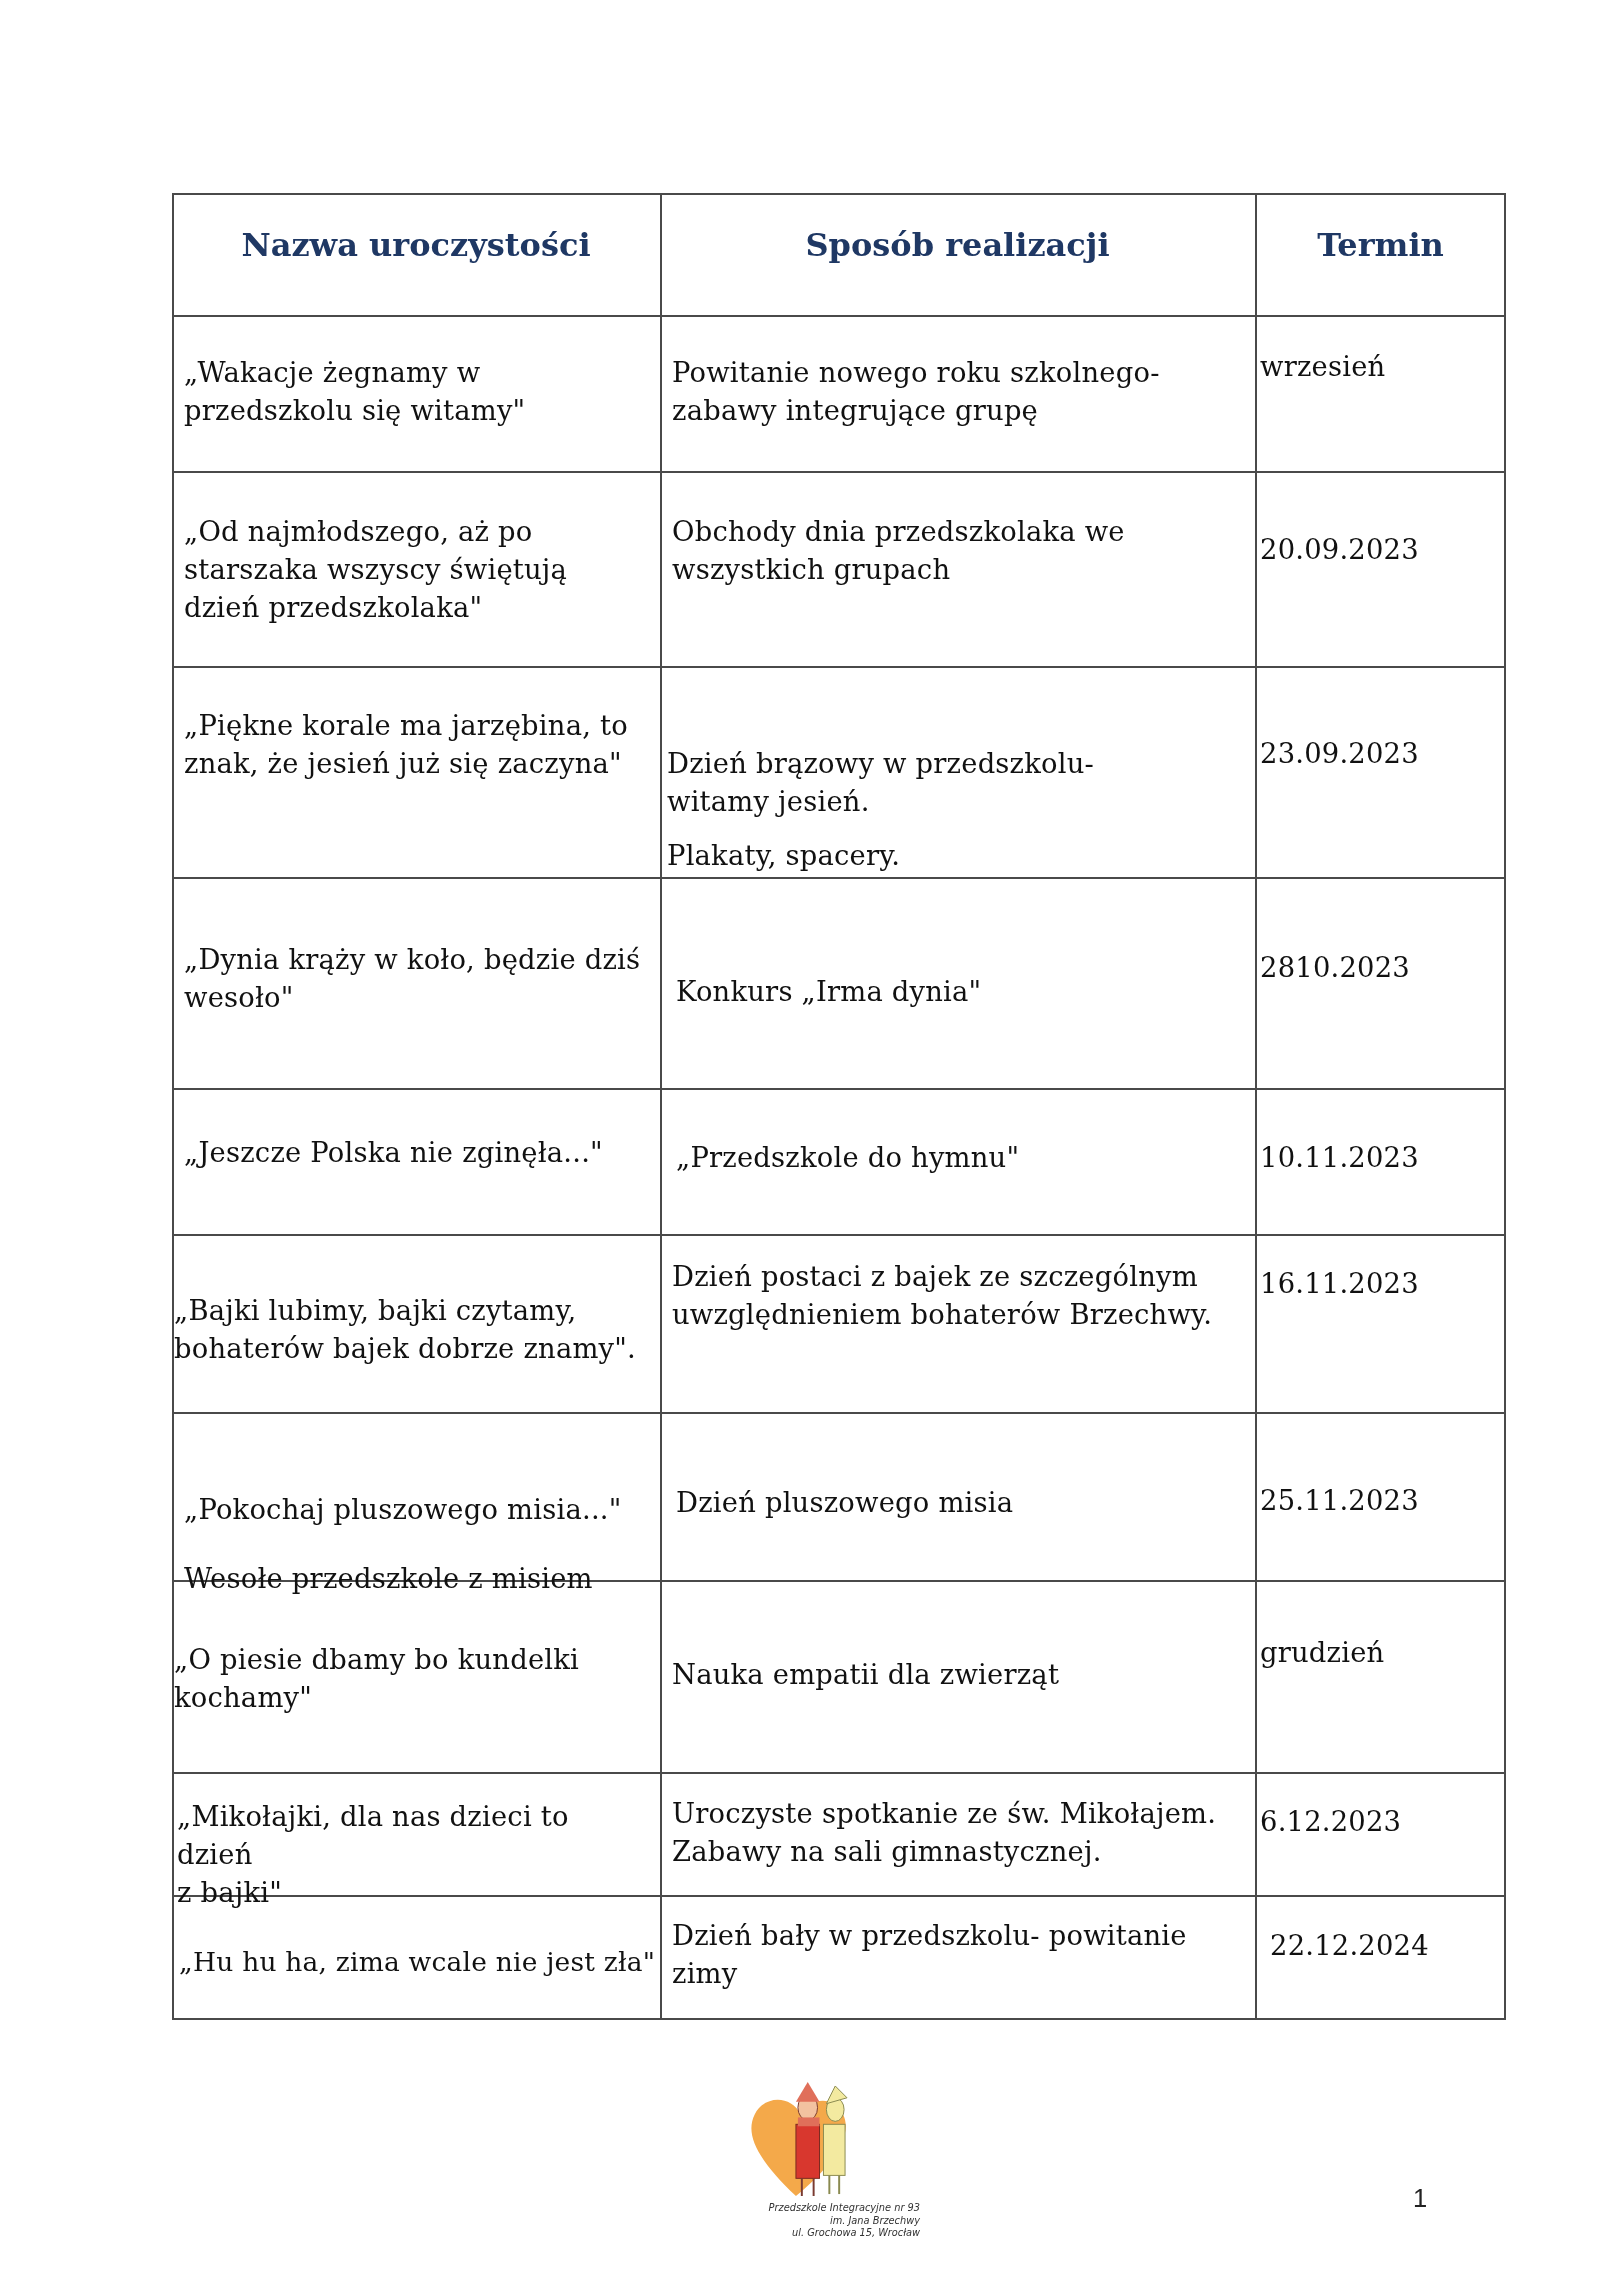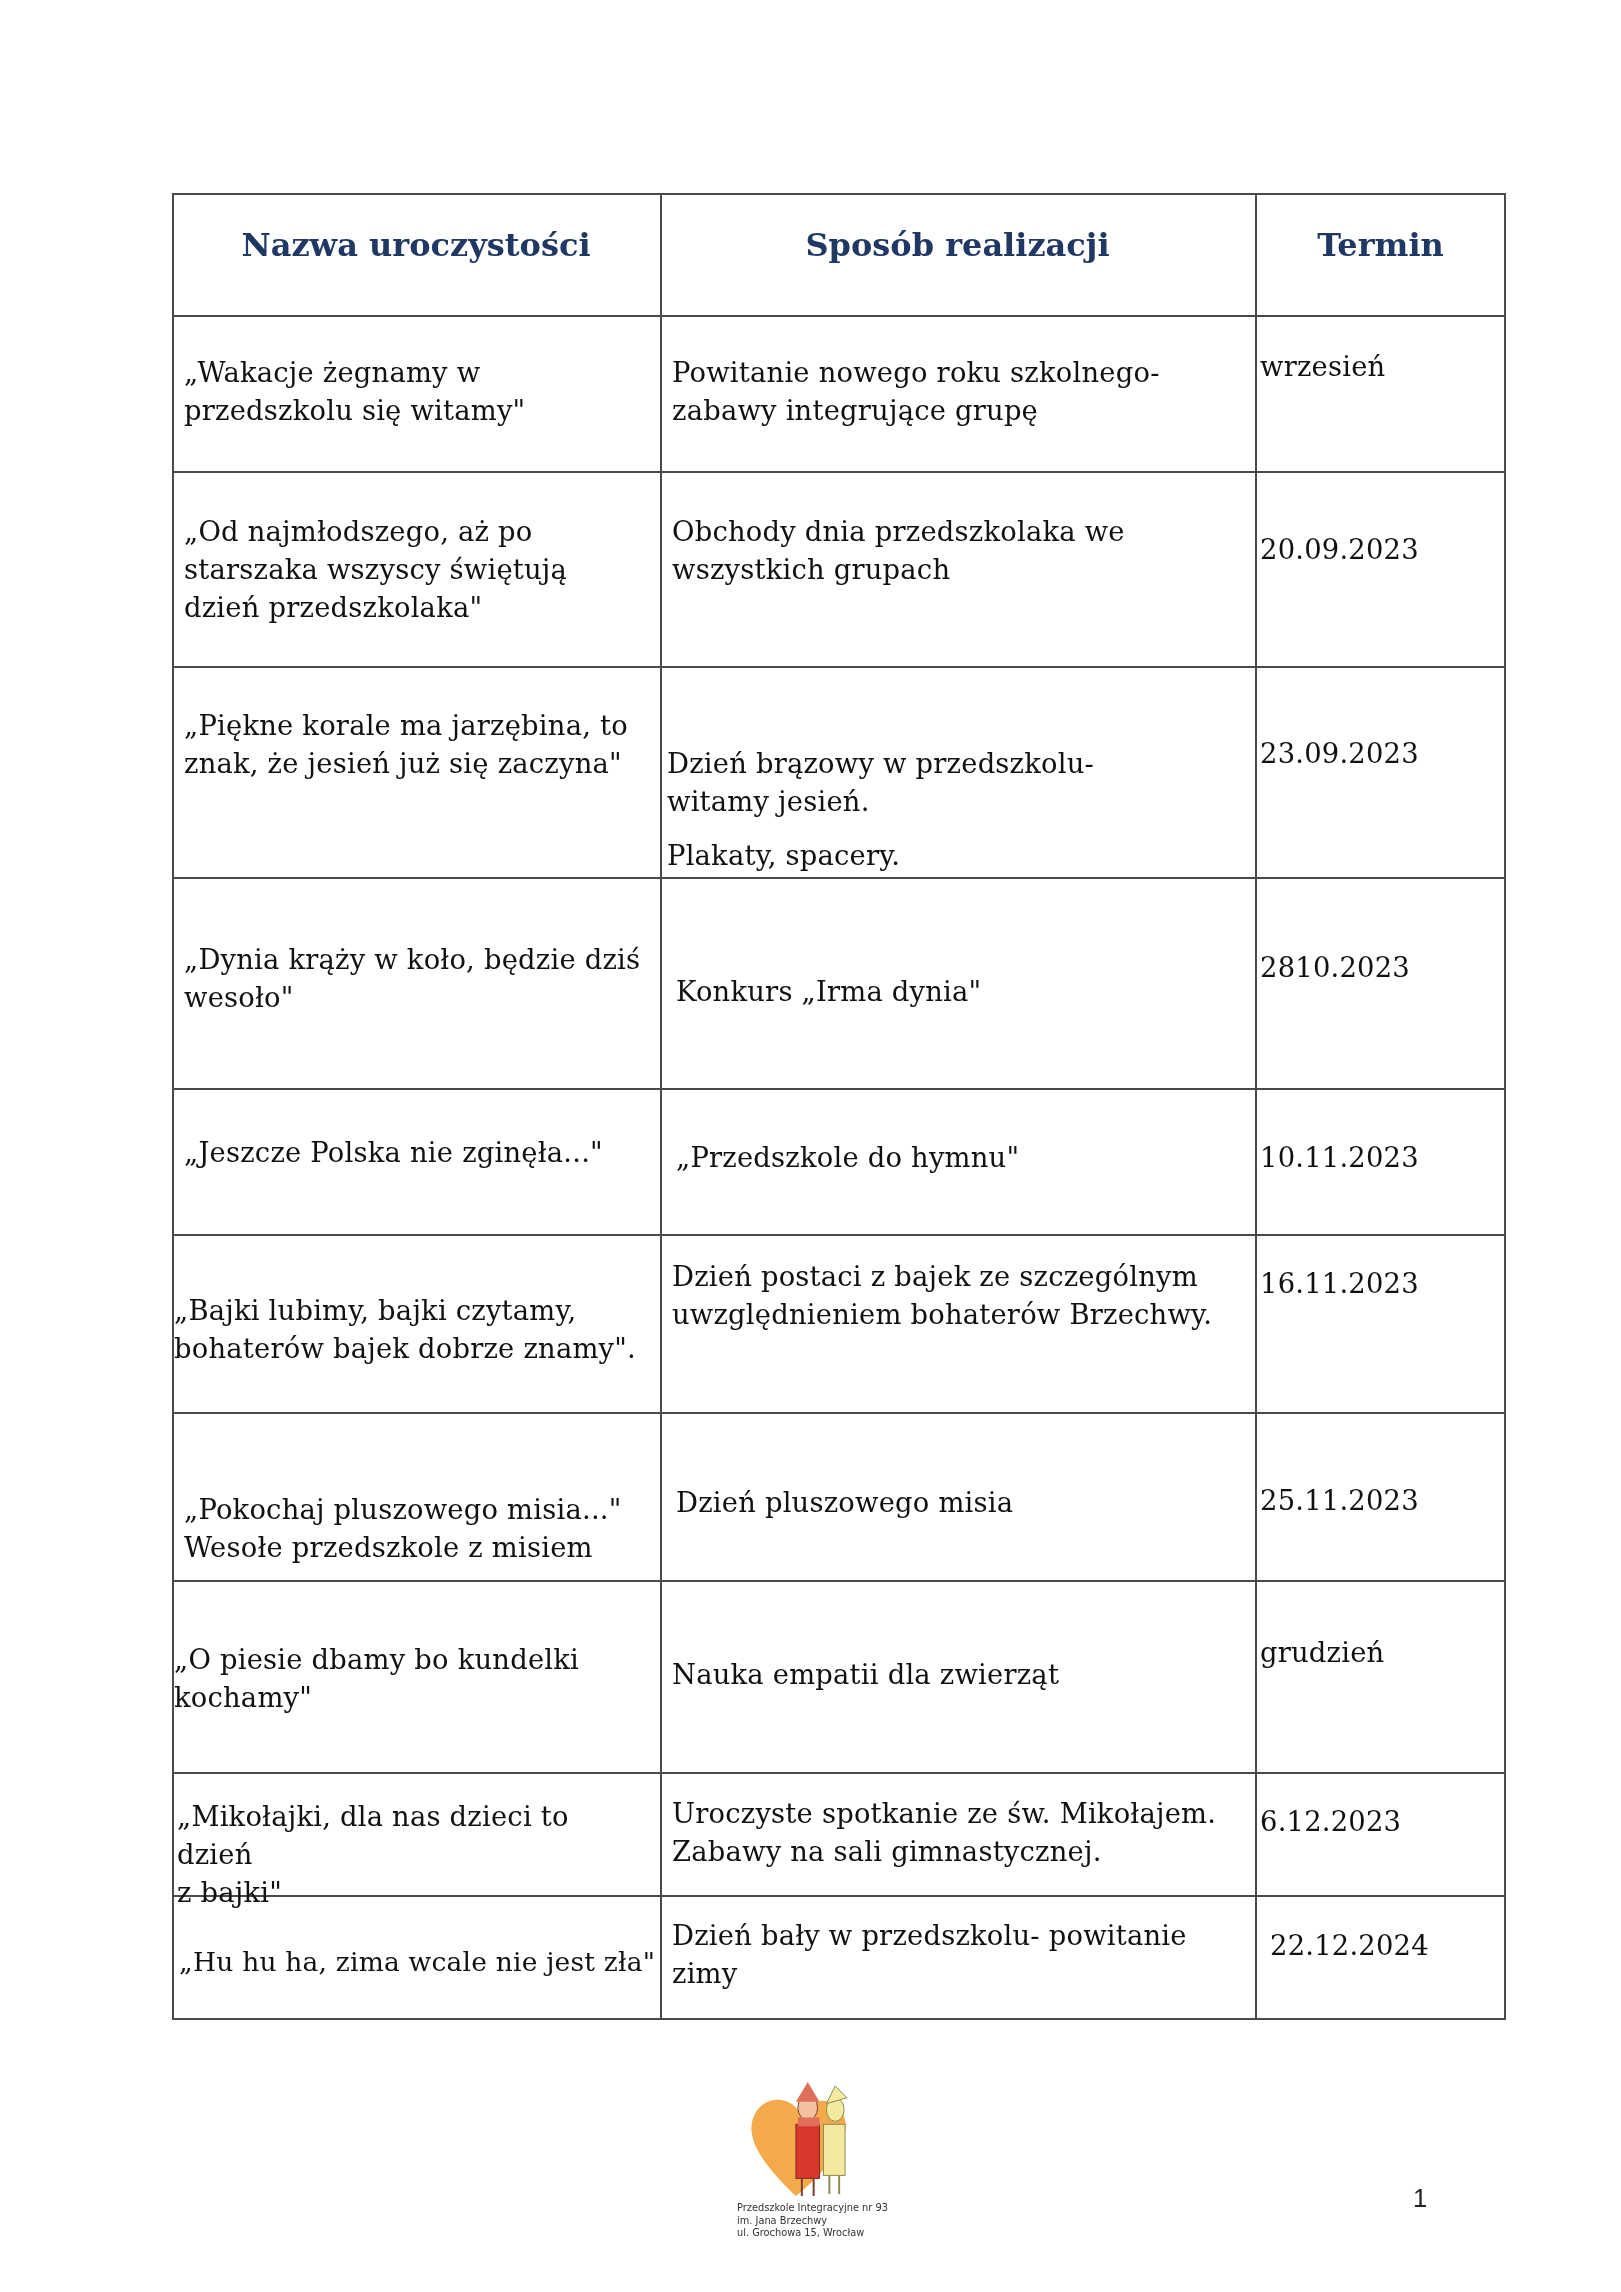--- a/index.html
+++ b/index.html
@@ -10,22 +10,22 @@
   .hline { position:absolute; left:172px; width:1334px; height:0; border-top:2px solid #4a4a4a; }
   .vline { position:absolute; top:193px; height:1827px; width:0; border-left:2px solid #4a4a4a; }
   .cell { position:absolute; font-size:27.4px; line-height:38px; white-space:pre-line; letter-spacing:0.2px; }
   .hdr { position:absolute; top:193px; height:122px; display:flex; align-items:center; justify-content:center;
          font-weight:bold; font-size:32px; color:#1f3864; padding-bottom:17.6px; box-sizing:border-box; }
   .para2 { display:block; margin-top:15.7px; }
   .c1 { left:184px; width:470px; }
   .c2 { left:672px; width:573px; }
   .c3 { left:1260px; width:235px; }
   .logo { position:absolute; left:737px; top:2080px; width:167px; height:186px; }
-  .logo-text { position:absolute; left:0; top:122px; width:167px; text-align:left;
-               font-family:"DejaVu Sans", sans-serif; font-size:9.8px; line-height:12.7px; color:#333; white-space:pre-line; }
+  .logo-text { position:absolute; left:16px; top:122px; width:167px; text-align:right;
+               font-family:"DejaVu Sans", sans-serif; font-size:9.8px; line-height:12.7px; color:#333; white-space:pre-line;font-style:italic; }
   .pagenum { position:absolute; left:1413px; top:2184px; font-family:"Liberation Sans", sans-serif; font-size:25.5px; color:#222; }
 </style>
 </head>
 <body>
 
 <div class="tbl"></div>
 <div class="vline" style="left:660px"></div>
 <div class="vline" style="left:1255px"></div>
 <div class="hline" style="top:315px"></div>
 <div class="hline" style="top:471px"></div>
@@ -89,21 +89,21 @@
   <div class="cell c1" style="top:1292px;left:174px">„Bajki lubimy, bajki czytamy,
 bohaterów bajek dobrze znamy".</div>
   <div class="cell c2" style="top:1258px">Dzień postaci z bajek ze szczególnym
 uwzględnieniem bohaterów Brzechwy.</div>
   <div class="cell c3" style="top:1265px">16.11.2023</div>
 </div>
 
 <div>
   <div class="cell c1" style="top:1453px">
     <span>„Pokochaj pluszowego misia..."</span>
-    <span class="para2" style="margin-top:0">Wesołe przedszkole z misiem</span>
+    <span class="para2" style="margin-top:31px">Wesołe przedszkole z misiem</span>
   </div>
   <div class="cell c2" style="top:1484px;left:676px">Dzień pluszowego misia</div>
   <div class="cell c3" style="top:1482px">25.11.2023</div>
 </div>
 
 <div>
   <div class="cell c1" style="top:1641px;left:174px">„O piesie dbamy bo kundelki
 kochamy"</div>
   <div class="cell c2" style="top:1618px">
     <span>Nauka empatii dla zwierząt</span>

